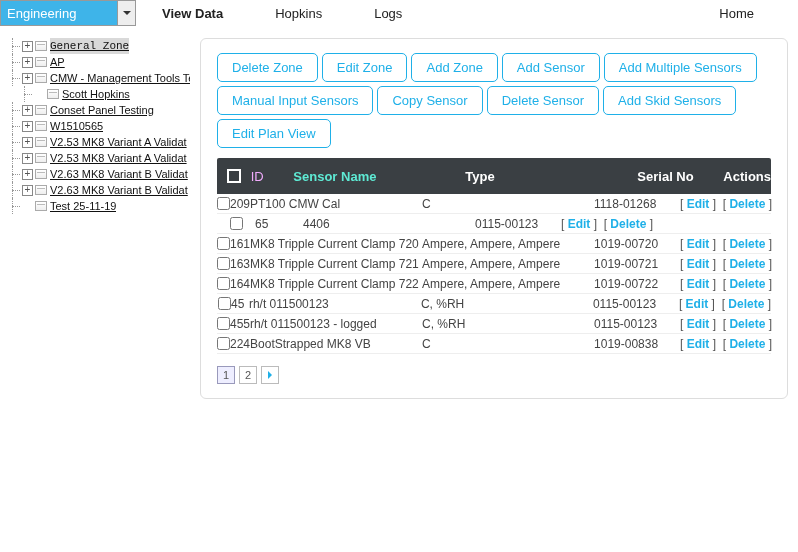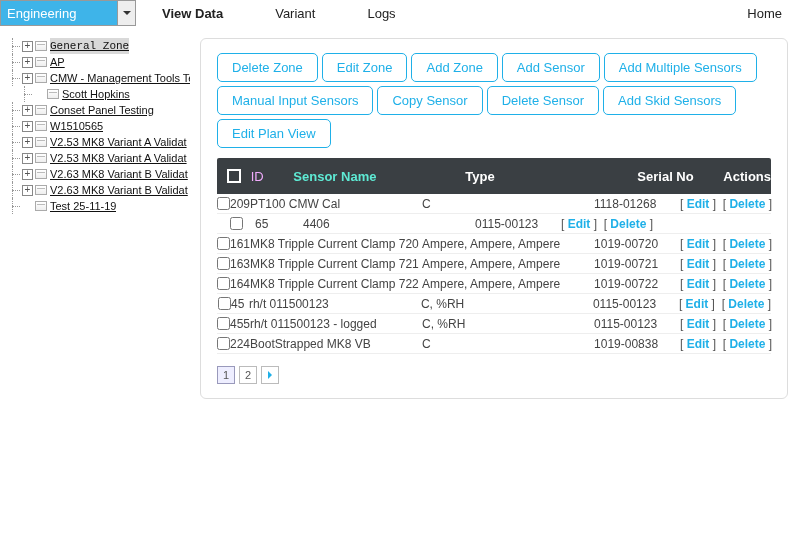--- a/index.html
+++ b/index.html
@@ -6,21 +6,21 @@
   body { font-family: "Segoe UI", Arial, sans-serif; font-size: 12px; color: #333; background: #fff; width: 798px; }
   
   .topbar { display: flex; align-items: center; height: 26px; background: #fff; }
   .dropdown { display: flex; align-items: center; background: #3eb4e9; height: 26px; width: 136px; border: 1px solid #999; }
   .dropdown-label { flex: 1; color: #fff; font-weight: normal; padding-left: 6px; font-size: 13px; }
   .dropdown-arrow { width: 18px; height: 24px; background: #eee; border-left: 1px solid #999; display: flex; align-items: center; justify-content: center; cursor: pointer; }
   .dropdown-arrow svg { width: 10px; height: 10px; }
   .topnav { display: flex; flex: 1; align-items: center; }
   .topnav-item { padding: 0 26px; font-size: 13px; color: #222; cursor: pointer; }
   .topnav-item.active { font-weight: bold; }
-  .topnav-home { margin-left: auto; padding-right: 16px; font-size: 13px; color: #222; cursor: pointer; }
+  .topnav-home { margin-left: auto; padding-right: 44px; font-size: 13px; color: #222; cursor: pointer; }
   
   .container { display: flex; padding: 12px 10px 0 10px; gap: 10px; }
   
   .tree { width: 180px; font-size: 11px; line-height: 16px; }
   .tree-row { display: flex; align-items: center; height: 16px; white-space: nowrap; }
   .tree-toggle { width: 11px; height: 11px; border: 1px solid #888; background: #fff; display: inline-flex; align-items: center; justify-content: center; font-size: 10px; line-height: 1; color: #555; margin-right: 2px; cursor: pointer; flex-shrink: 0; }
   .tree-spacer { width: 12px; display: inline-block; flex-shrink: 0; }
   .tree-dot { width: 12px; height: 16px; display: inline-block; position: relative; flex-shrink: 0; }
   .tree-dot::before { content: ""; position: absolute; left: 2px; top: 8px; width: 8px; border-top: 1px dotted #999; }
   .tree-dot::after { content: ""; position: absolute; left: 2px; top: 0; bottom: 0; border-left: 1px dotted #999; }
@@ -68,21 +68,21 @@
   <div class="dropdown">
     <span class="dropdown-label">Engineering</span>
     <span class="dropdown-arrow">
       <svg viewBox="0 0 10 10">
           <path d="M1 3 L5 7 L9 3 Z" fill="#333"></path>
         </svg>
     </span>
   </div>
   <div class="topnav" id="topnav">
       <div class="topnav-item active">View Data</div>
-      <div class="topnav-item">Variant</div>
+      <div class="topnav-item">Hopkins</div>
       <div class="topnav-item">Logs</div>
       <div class="topnav-home">Home</div>
     </div>
 </div>
 
 <div class="container">
   <div class="tree" id="tree">
       <div class="tree-row">
         <span class="tree-dot"></span>
         <span class="tree-toggle">+</span>

